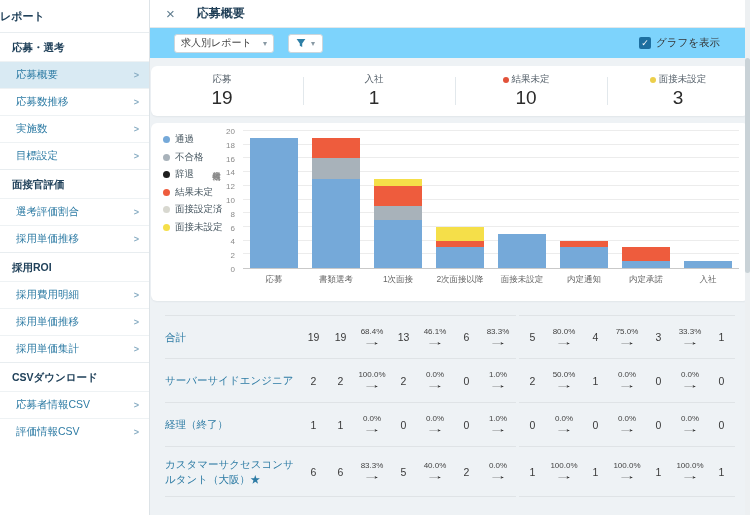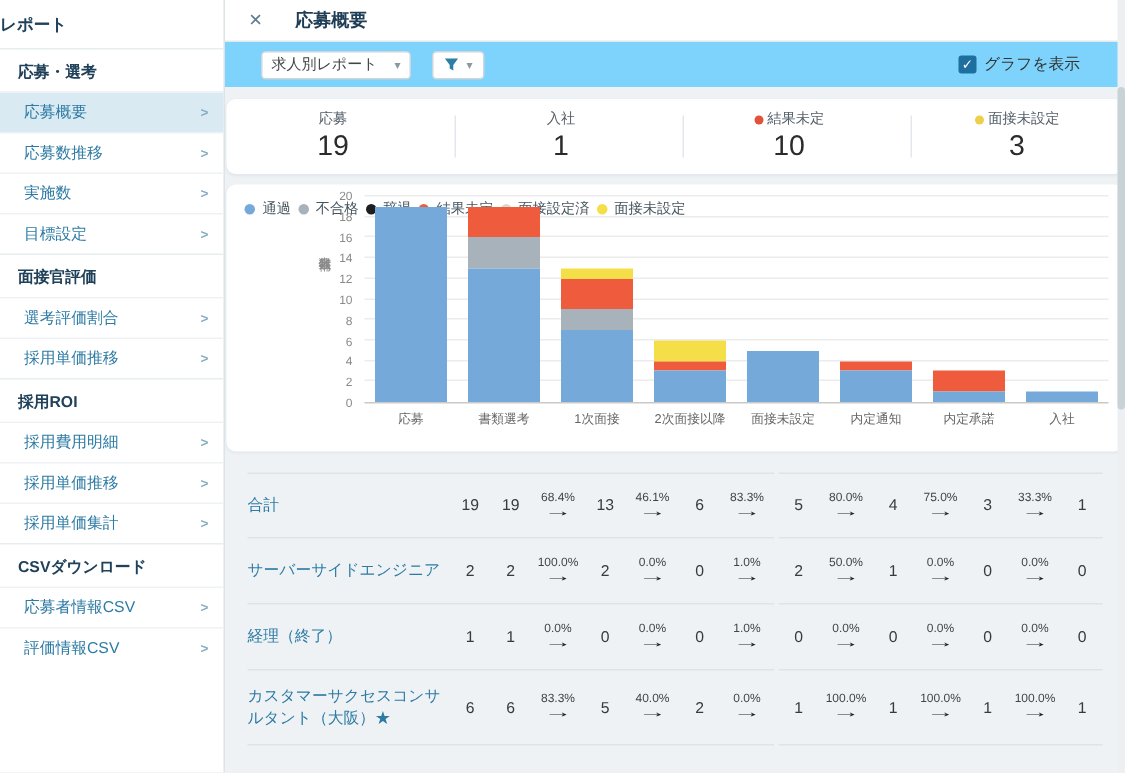--- a/index.html
+++ b/index.html
@@ -44,21 +44,21 @@
   .stats{margin-top:8px;height:50px;display:flex;}
   .stat{flex:1;display:flex;flex-direction:column;align-items:center;justify-content:center;
         gap:1px;position:relative;}
   .stat + .stat::before{content:"";position:absolute;left:0;top:11px;bottom:11px;width:1px;background:#e2e8ec;}
   .stat-label{font-size:9.5px;color:#55606a;display:flex;align-items:center;gap:3px;}
   .dot{width:6px;height:6px;border-radius:50%;display:inline-block;}
   .stat-value{font-size:19px;color:#2b2b2b;}
 
   
   .chart-card{margin-top:7px;height:178px;position:relative;}
-  .legend{position:absolute;left:12px;top:10px;display:flex;gap:4.5px;}
+  .legend{position:absolute;left:12px;top:10px;display:flex;flex-direction:column;gap:4.5px;}
   .lg-item{display:flex;align-items:center;gap:5px;font-size:9.5px;color:#45555f;}
   .lg-dot{width:7px;height:7px;border-radius:50%;}
   .ylabel{position:absolute;left:60px;top:42px;writing-mode:vertical-rl;
           font-size:8.5px;color:#888;}
   .yticks{position:absolute;left:70px;top:8px;bottom:32px;width:16px;}
   .ytick{position:absolute;right:2px;transform:translateY(50%);font-size:8px;color:#8a8a8a;}
   .plot{position:absolute;left:92px;right:10px;top:8px;bottom:32px;border-bottom:1px solid #c9c9c9;}
   .gridline{position:absolute;left:0;right:0;height:1px;background:#ececec;}
   .bars{position:absolute;left:0;right:0;top:0;bottom:0;display:flex;align-items:flex-end;}
   .bcol{flex:1;height:100%;display:flex;flex-direction:column-reverse;align-items:center;}

